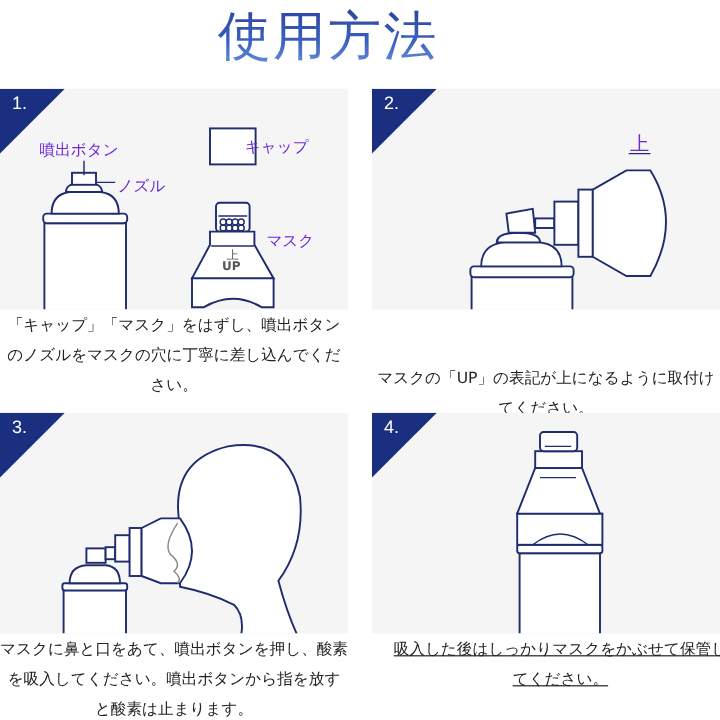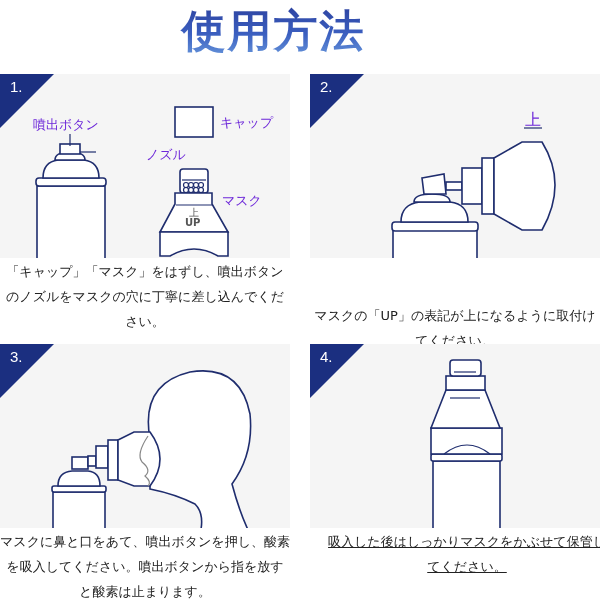--- a/index.html
+++ b/index.html
@@ -1,19 +1,19 @@
 <!DOCTYPE html>
 <html><head>
 <meta charset="utf-8">
 <style>
   html, body { margin:0; padding:0; background:#ffffff; }
   body { width:600px; height:600px; position:relative; overflow:hidden; font-family:"DejaVu Sans", sans-serif; }
   .title {
     position:absolute; left:0; top:0; width:547px; height:62px;
-    text-align:center; font-size:44px; font-weight:bold; line-height:62px; letter-spacing:2px;
+    text-align:center; font-size:44px; font-weight:normal; line-height:62px; letter-spacing:2px;
     background:linear-gradient(180deg,#2a3d9a 0%,#3b5fc0 55%,#6fa0e0 100%);
     -webkit-background-clip:text; background-clip:text; color:transparent;
   }
   .panel { position:absolute; background:#f5f5f5; overflow:hidden; }
   .p1 { left:0; top:74px; width:290px; height:184px; }
   .p2 { left:310px; top:74px; width:290px; height:184px; }
   .p3 { left:0; top:344px; width:290px; height:184px; }
   .p4 { left:310px; top:344px; width:290px; height:184px; }
   .corner { position:absolute; left:0; top:0; width:0; height:0;
     border-top:54px solid #1b2f80; border-right:54px solid transparent; }
@@ -58,22 +58,22 @@
         <circle cx="201" cy="111" r="2.5"></circle>
       <circle cx="186" cy="116" r="2.5"></circle>
         <circle cx="191" cy="116" r="2.5"></circle>
         <circle cx="196" cy="116" r="2.5"></circle>
         <circle cx="201" cy="116" r="2.5"></circle>
     </g>
   </svg>
   <div class="corner"></div>
   <span class="num">1.</span>
   <span class="lbl" style="left:33px;top:42px;">噴出ボタン</span>
-  <span class="lbl" style="left:98px;top:72px;margin-left:48px;">ノズル</span>
-  <span class="lbl" style="left:220px;top:40px;">キャップ</span>
+  <span class="lbl" style="left:98px;top:72px;">ノズル</span>
+  <span class="lbl" style="left:204px;top:40px;">キャップ</span>
   <span class="lbl" style="left:222px;top:118px;">マスク</span>
   <span class="lbl" style="left:189px;top:132px;font-size:10px;color:#555;">上</span>
   <span class="lbl" style="left:185px;top:143px;font-size:10px;color:#555;font-weight:bold;">UP</span>
 </div>
 <div class="desc d1">「キャップ」「マスク」をはずし、噴出ボタンのノズルをマスクの穴に丁寧に差し込んでください。</div>
 
 <div class="panel p2">
   <svg width="290" height="184">
     <g fill="#fff" stroke="#1f2d6e" stroke-width="1.6">
       <rect x="83" y="156" width="84" height="40"></rect>

